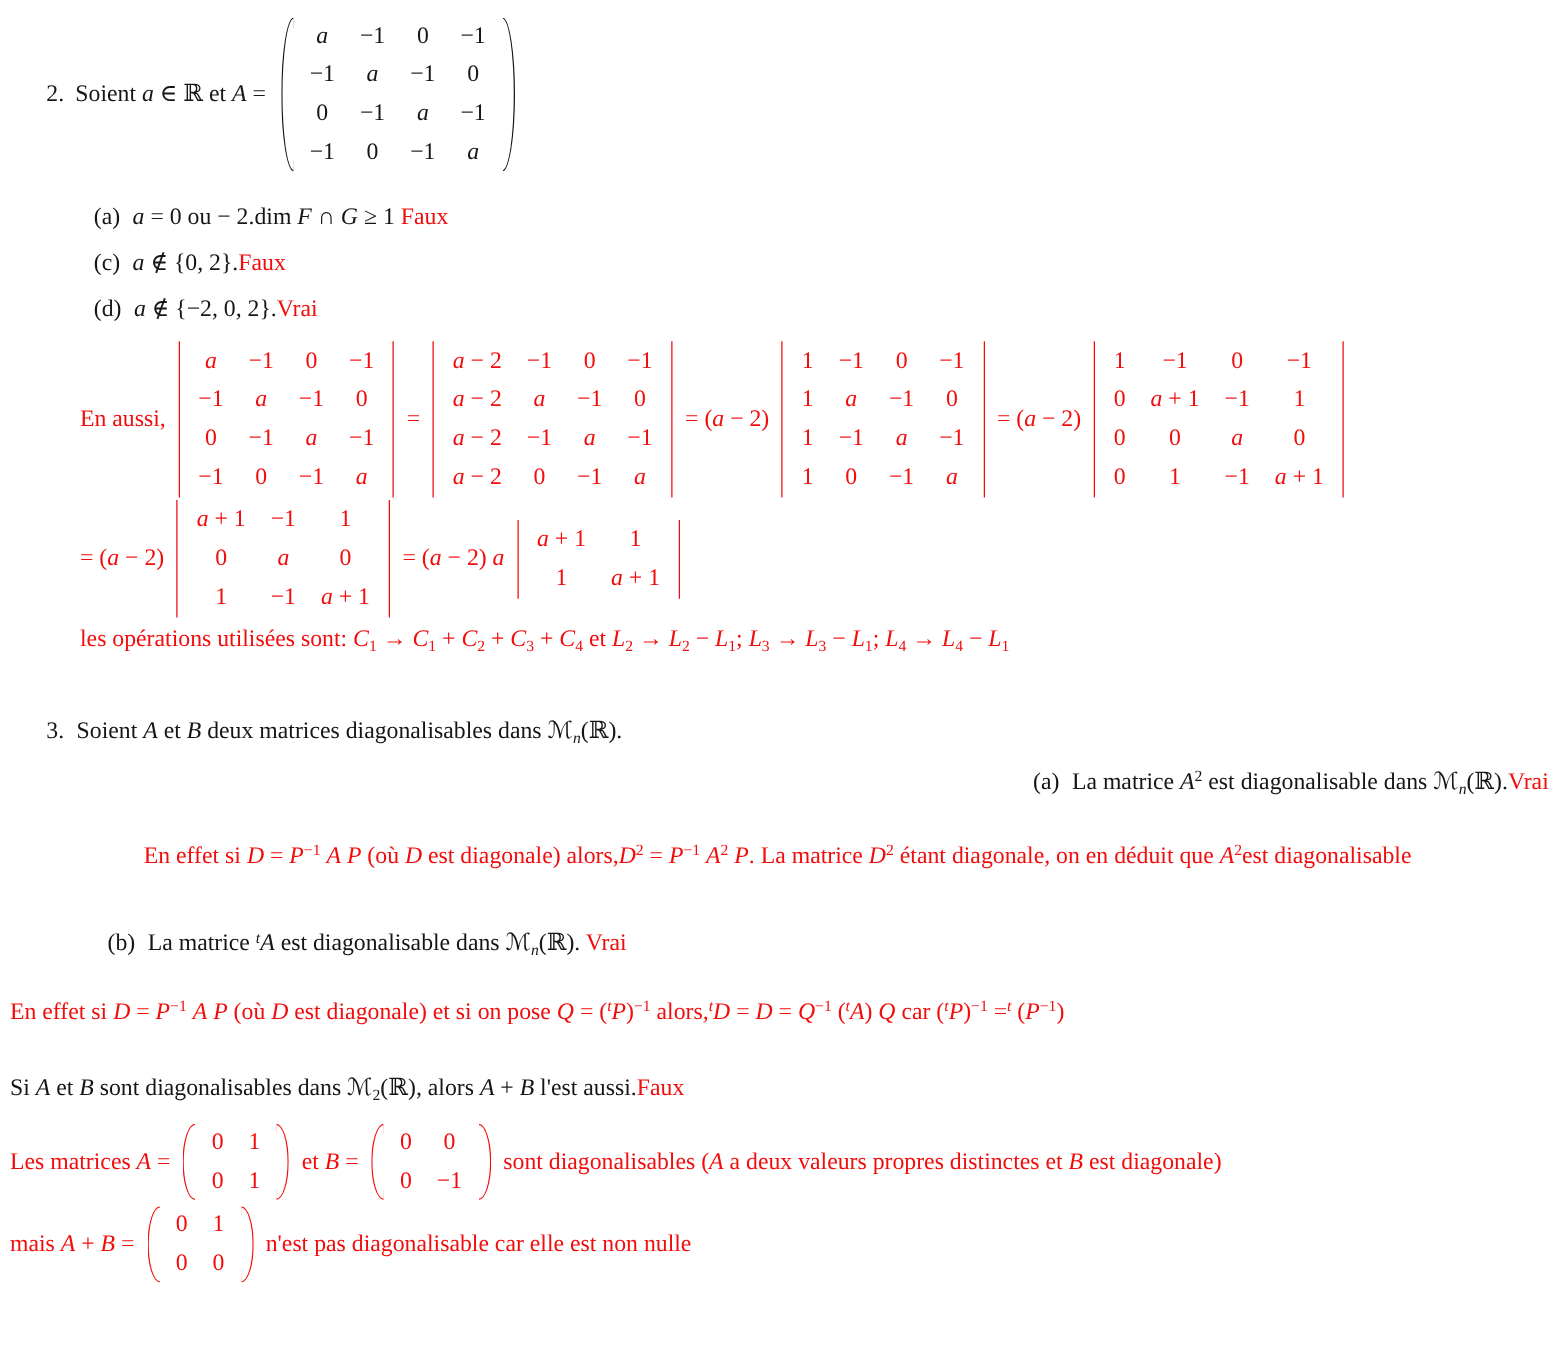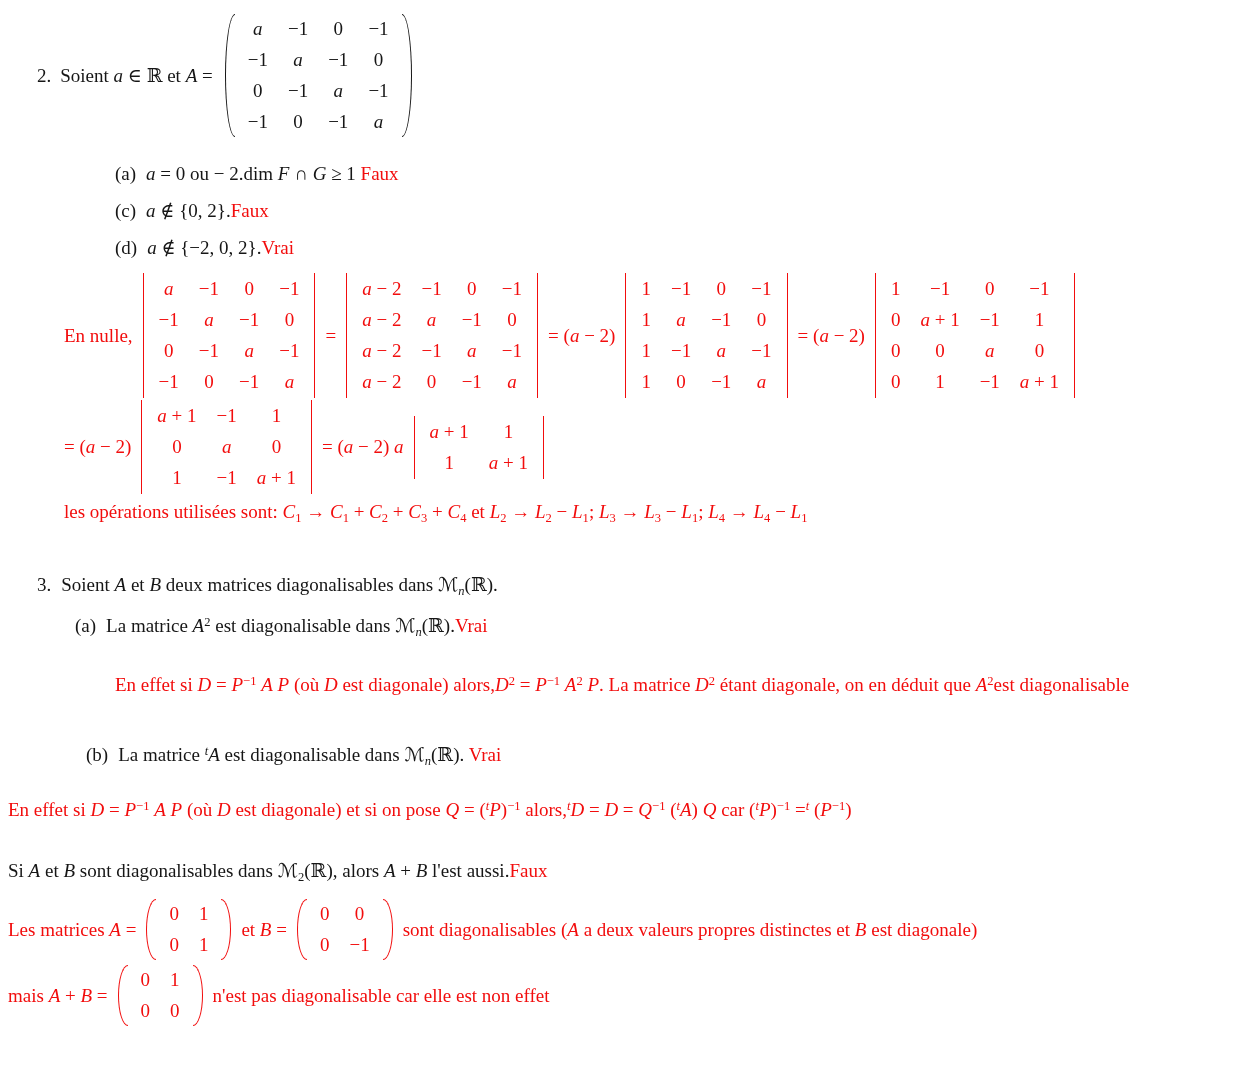--- a/index.html
+++ b/index.html
@@ -31,31 +31,31 @@
 
   
   .det { display:inline-grid; border-left:1.4px solid currentColor; border-right:1.4px solid currentColor;
          padding:5px 5px; row-gap:9px; align-content:center; }
   .mat { display:inline-grid; padding:4px 3px; row-gap:9px; align-content:center; }
   .det .cell, .mat .cell { text-align:center; padding:0 10px; white-space:nowrap; }
 
   
   .q2-statement { margin:4px 0 0 37px; gap:9px; }
   .options { margin:26px 0 0 75px; }
-  .option { margin-bottom:14px; white-space:nowrap;margin-left:40px; }
+  .option { margin-bottom:14px; white-space:nowrap; }
   .option .lab { margin-right:10px; }
 
   .proof { margin:12px 0 0 64px; }
   .proof-line { gap:10px; white-space:nowrap; }
   .proof-line + .proof-line { margin-top:2px; }
   .ops-line { margin-top:7px; }
 
   .q3-intro { margin:50px 0 0 37px; }
   .q3-intro .lab, .q3-item .lab { margin-right:10px; }
-  .q3-item-a { margin:18px 0 0 75px; }
+  .q3-item-a { margin:18px 0 0 75px;text-align:right; }
   .expl-a { margin:33px 0 0 115px; width:1122px; line-height:29px; }
   .q3-item-b { margin:44px 0 0 86px; }
   .expl-b { margin:33px 0 0 8px; white-space:nowrap; }
   .stmt-ab { margin:38px 0 0 8px; white-space:nowrap; }
   .counter-1 { margin:17px 0 0 8px; gap:7px; white-space:nowrap; }
   .counter-2 { margin:5px 0 0 8px; gap:7px; white-space:nowrap;font-family:Liberation Serif, serif; }
 </style>
 </head>
 <body>
 
@@ -95,21 +95,21 @@
     <div class="option">
       <span class="lab">(c)</span><span><i>a</i> ∉ {0, 2}.</span><span class="red">Faux</span>
     </div>
     <div class="option">
       <span class="lab">(d)</span><span><i>a</i> ∉ {−2, 0, 2}.</span><span class="red">Vrai</span>
     </div>
   </div>
 
   <div class="proof red">
     <div class="mrow proof-line">
-      <span>En nulle,</span>
+      <span>En aussi,</span>
       <span class="det" style="grid-template-columns: repeat(4, auto);">
           <span class="cell"><i>a</i></span>
           <span class="cell">−1</span>
           <span class="cell">0</span>
           <span class="cell">−1</span>
           <span class="cell">−1</span>
           <span class="cell"><i>a</i></span>
           <span class="cell">−1</span>
           <span class="cell">0</span>
           <span class="cell">0</span>
@@ -254,16 +254,16 @@
     <span class="pmat">
       <span class="paren l"></span>
       <span class="mat" style="grid-template-columns: repeat(2, auto);">
           <span class="cell">0</span>
           <span class="cell">1</span>
           <span class="cell">0</span>
           <span class="cell">0</span>
         </span>
       <span class="paren r"></span>
     </span>
-    <span>n'est pas diagonalisable car elle est non effet</span>
+    <span>n'est pas diagonalisable car elle est non nulle</span>
   </div>
 
 </div>
 
 </body></html>

